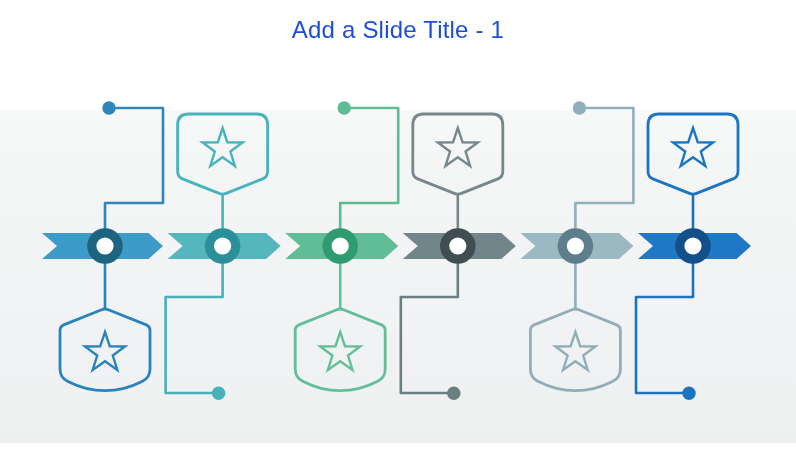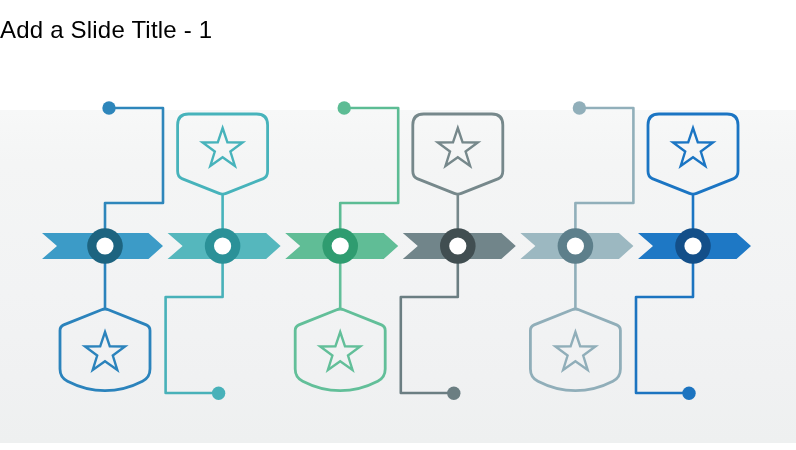--- a/index.html
+++ b/index.html
@@ -11,21 +11,22 @@
     overflow:hidden;
   }
   .slide{position:absolute;inset:0;}
   .band{
     position:absolute;left:0;top:110px;width:796px;height:333px;
     background:linear-gradient(180deg,#f7f8f8 0%,#f4f5f5 16%,#f2f3f4 55%,#f0f1f2 80%,#eef0f0 100%);
   }
   .title{
     position:absolute;left:0;top:16px;width:796px;
     margin:0;
-    font-size:24px;font-weight:400;color:#000000;
+    text-align:center;
+    font-size:24px;font-weight:400;color:#1d4ed8;
     letter-spacing:0.2px;
   }
   svg.diagram{position:absolute;left:0;top:0;}
 </style>
 </head>
 <body>
 
 <div class="slide">
   <div class="band"></div>
   <h1 class="title">Add a Slide Title - 1</h1>

